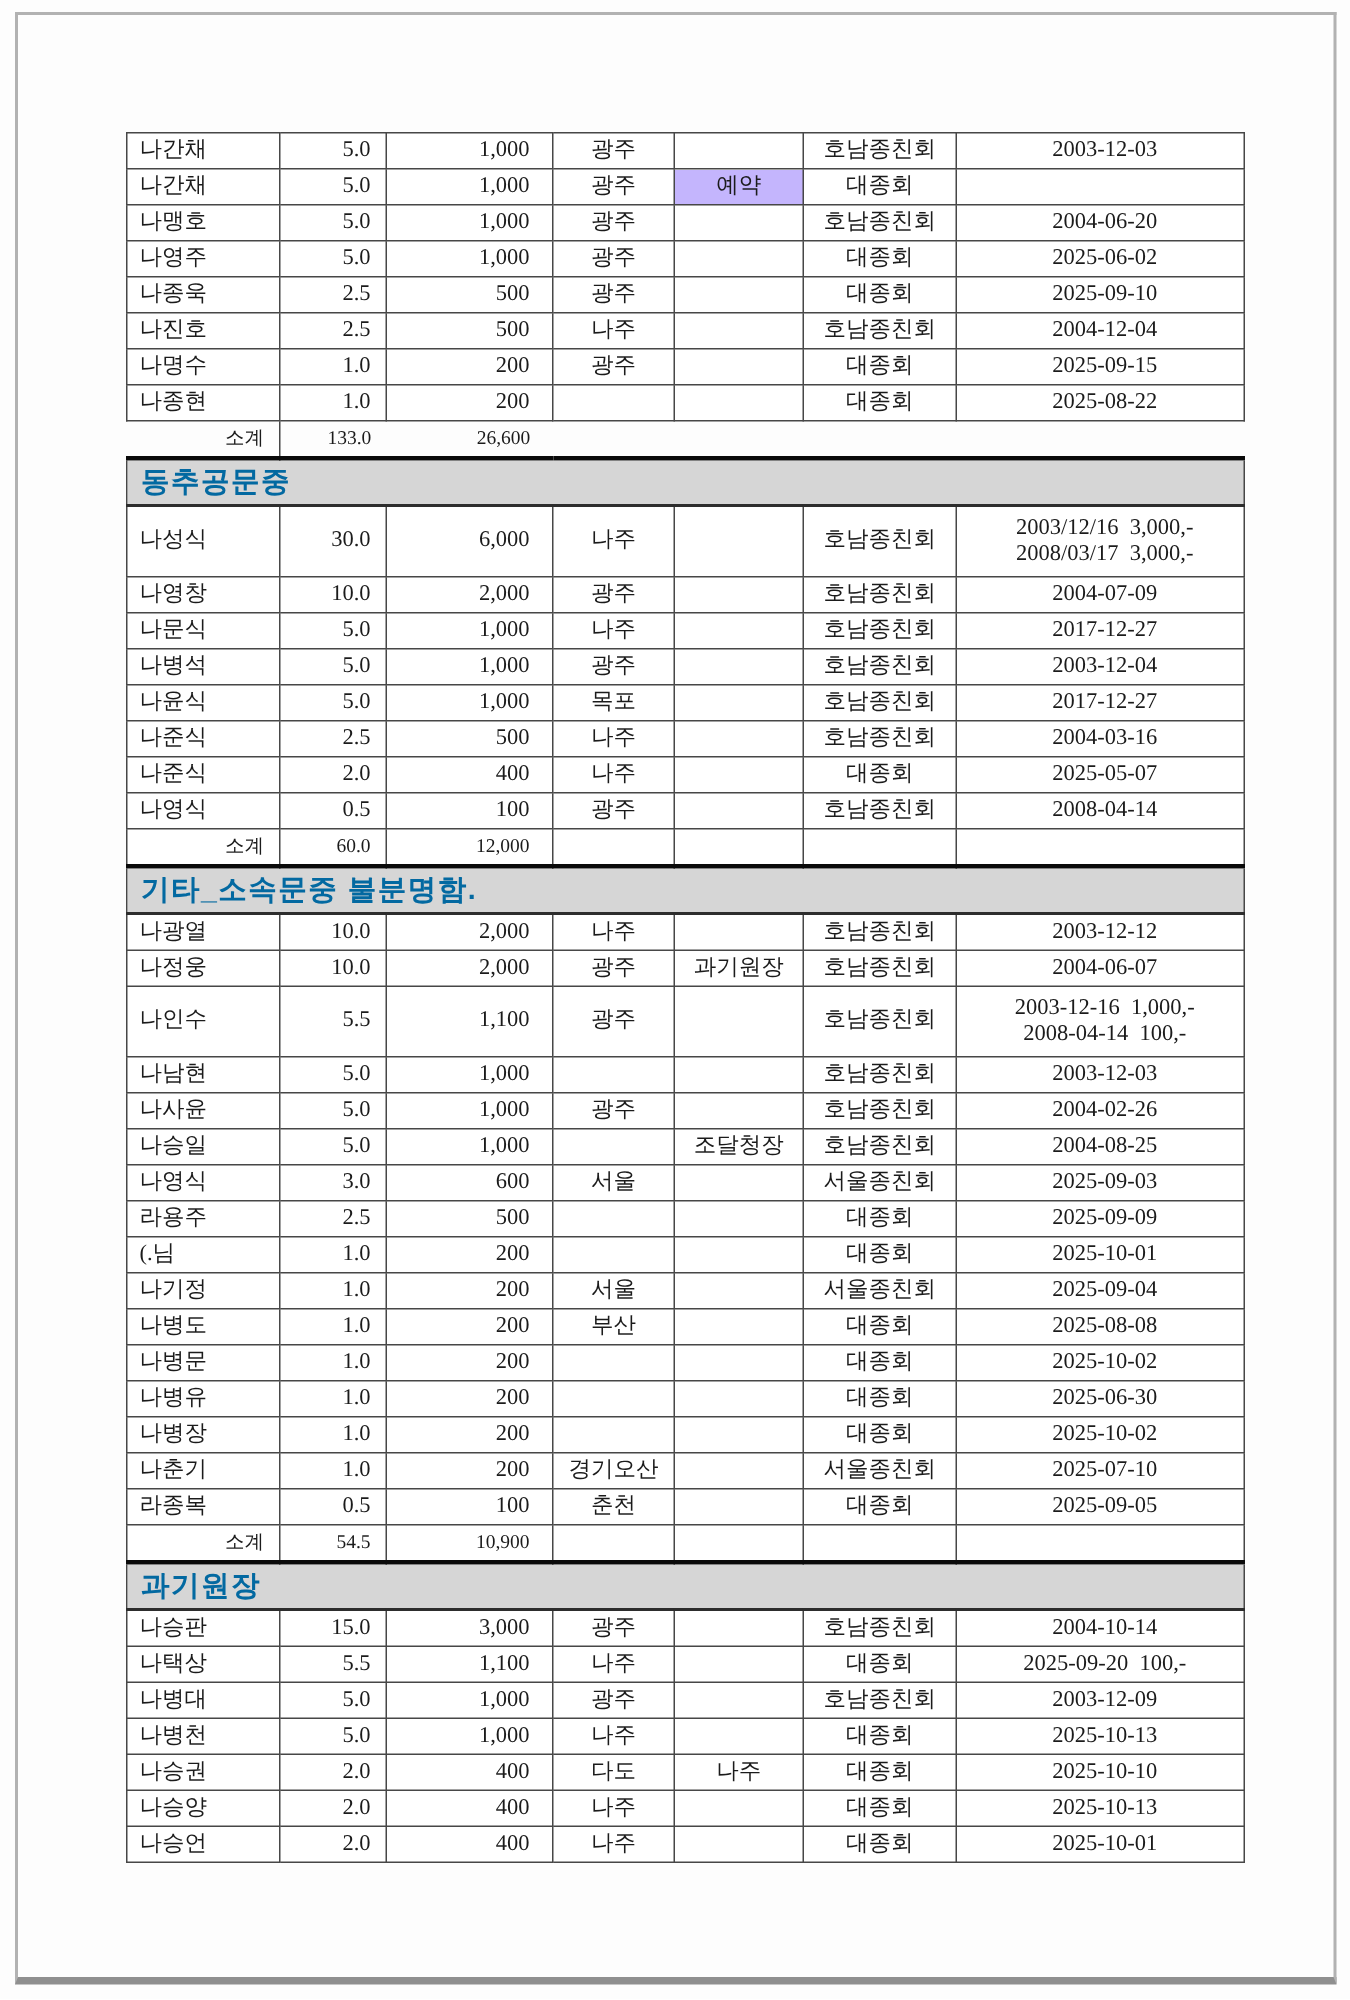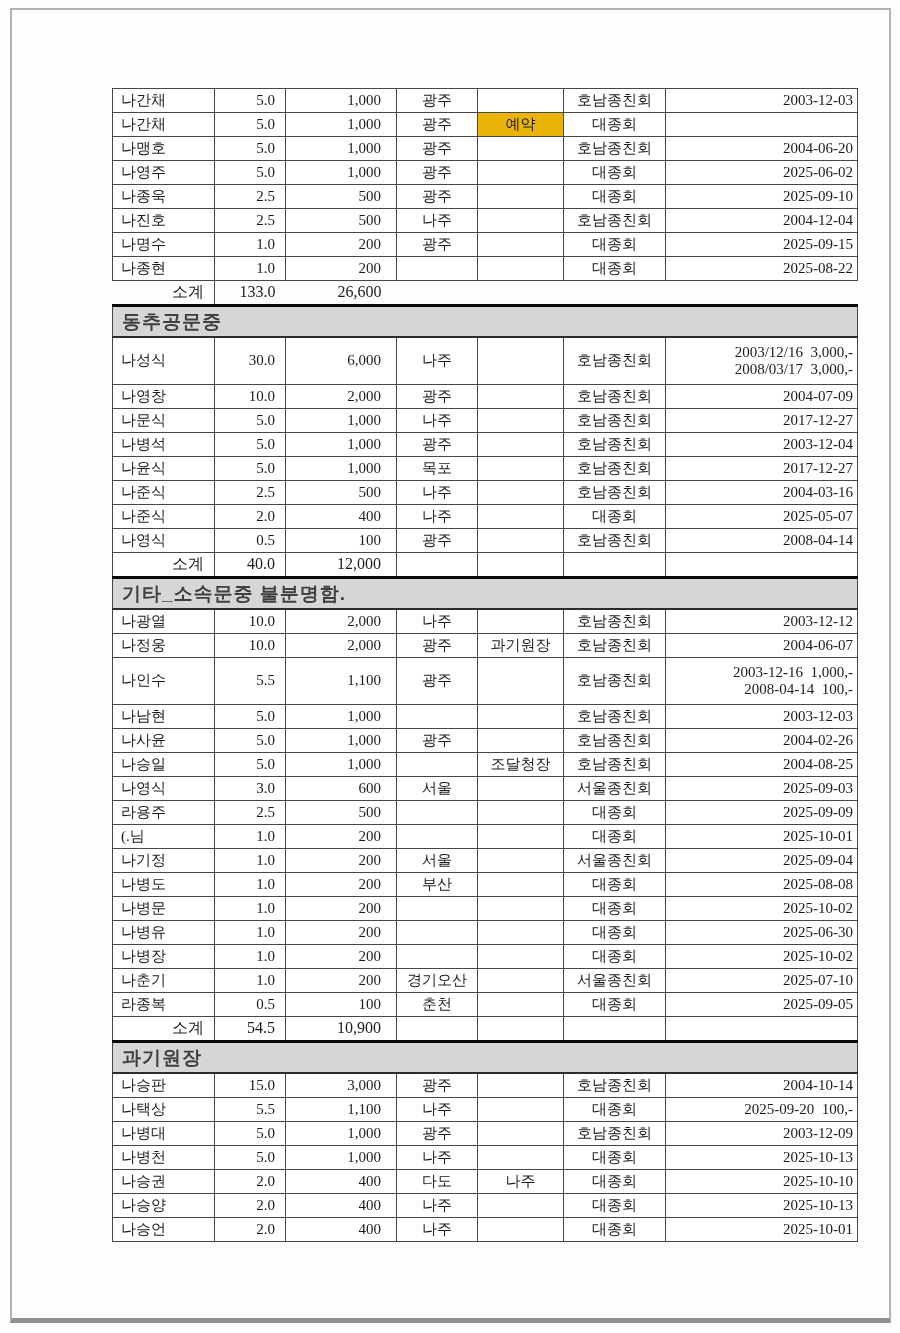--- a/index.html
+++ b/index.html
@@ -27,56 +27,55 @@
     border-bottom: 5px solid #8f8f8f;
     pointer-events: none;
   }
   .doc-table {
     position: absolute;
     left: 84px;
     top: 88px;
     border-collapse: collapse;
     table-layout: fixed;
     width: 745px;
-    margin-left: 28px;
   }
   .doc-table td {
     border: 1px solid #474747;
     height: 23px;
     padding: 0 4px;
     font-family: "Liberation Serif", "DejaVu Serif", serif;
     font-size: 15px;
     line-height: 1.15;
     color: #1b1b1b;
     overflow: hidden;
     background: #ffffff;
   }
   .doc-table tr.tall td { height: 46px; }
   .doc-table td.name { text-align: left; padding-left: 8px; }
   .doc-table td.num  { text-align: right; padding-right: 10px; }
   .doc-table td.amt  { text-align: right; padding-right: 15px; }
   .doc-table td.city { text-align: center; padding: 0 2px; }
   .doc-table td.note { text-align: center; padding: 0 2px; }
   .doc-table td.org  { text-align: center; padding: 0 2px; }
-  .doc-table td.date { text-align: right; padding-left: 10px; white-space: pre-wrap; }
-  .doc-table td.shaded { background: #eab308; }
+  .doc-table td.date { text-align: center; padding-left: 10px; white-space: pre-wrap; }
+  .doc-table td.shaded { background: #c4b5fd; }
   .doc-table tr.section-header td {
     background: #d6d6d6;
     border-top: 3px solid #0a0a0a;
     border-bottom: 2px solid #2d2d2d;
     height: 29px;
     font-family: "Liberation Sans", "DejaVu Sans", sans-serif;
     font-weight: 700;
     font-size: 19px;
     letter-spacing: 1px;
     text-align: left;
     padding-left: 9px;
-    color: #404040;
-  }
-  .doc-table tr.subtotal td { font-size: 16px; }
+    color: #0369a1;
+  }
+  .doc-table tr.subtotal td { font-size: 13px; }
   .doc-table tr.subtotal.open td {
     border: none;
     background: transparent;
   }
   .doc-table tr.subtotal.open td.name {
     border-right: 1px solid #474747;
   }
 </style>
 </head>
 <body>
@@ -246,21 +245,21 @@
           <td class="name">나영식</td>
           <td class="num">0.5</td>
           <td class="amt">100</td>
           <td class="city">광주</td>
           <td class="note"></td>
           <td class="org">호남종친회</td>
           <td class="date">2008-04-14</td>
         </tr>
         <tr class="subtotal boxed">
           <td class="name num">소계</td>
-          <td class="num">40.0</td>
+          <td class="num">60.0</td>
           <td class="amt">12,000</td>
           <td class="city"></td>
           <td class="note"></td>
           <td class="org"></td>
           <td class="date"></td>
         </tr>
         <tr class="section-header">
           <td colspan="7">기타_소속문중 불분명함.</td>
         </tr>
         <tr>

